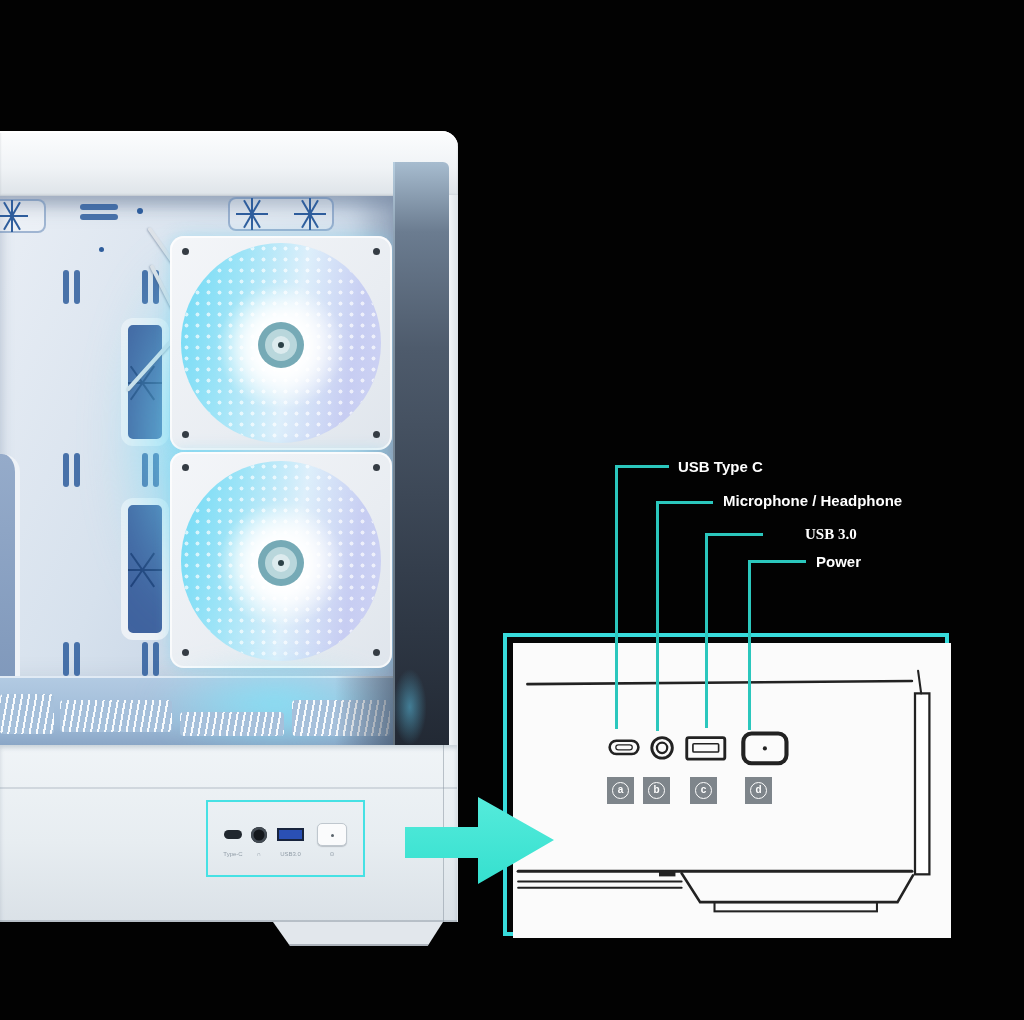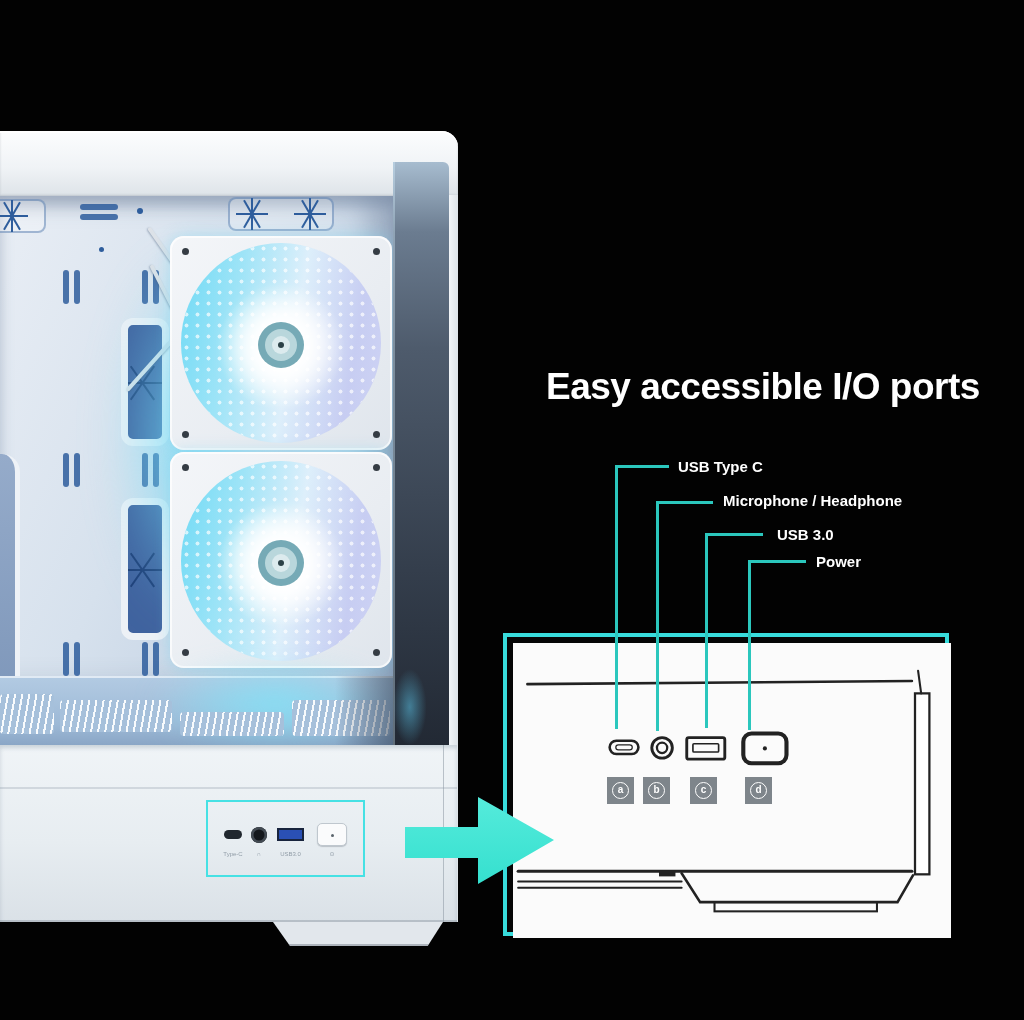--- a/index.html
+++ b/index.html
@@ -215,25 +215,24 @@
     <div class="p-usba"></div>
     <div class="p-power">
         <i></i>
       </div>
     <div class="tiny-label" style="left:219px;width:28px;">Type-C</div>
     <div class="tiny-label" style="left:251px;width:16px;">∩</div>
     <div class="tiny-label" style="left:275px;width:31px;">USB3.0</div>
     <div class="tiny-label" style="left:317px;width:30px;">⊙</div>
   </div>
 
-  <div class="title">Easy accessible I/O ports</div>
 
   <div class="lbl" style="left:678px;top:458px;">USB Type C</div>
   <div class="lbl" style="left:723px;top:492px;">Microphone / Headphone</div>
-  <div class="lbl" style="left:777px;top:526px;">USB 3.0</div>
+  <div class="lbl" style="left:805px;top:526px;font-family:Liberation Serif, serif;">USB 3.0</div>
   <div class="lbl" style="left:816px;top:553px;text-align:center;">Power</div>
 
   <div class="cl" style="left:615px;top:465px;width:54px;height:3px;"></div>
   <div class="cl" style="left:615px;top:465px;width:3px;height:264px;"></div>
   <div class="cl" style="left:656px;top:501px;width:57px;height:3px;"></div>
   <div class="cl" style="left:656px;top:501px;width:3px;height:230px;"></div>
   <div class="cl" style="left:705px;top:533px;width:58px;height:3px;"></div>
   <div class="cl" style="left:705px;top:533px;width:3px;height:195px;"></div>
   <div class="cl" style="left:748px;top:560px;width:58px;height:3px;"></div>
   <div class="cl" style="left:748px;top:560px;width:3px;height:170px;"></div>

